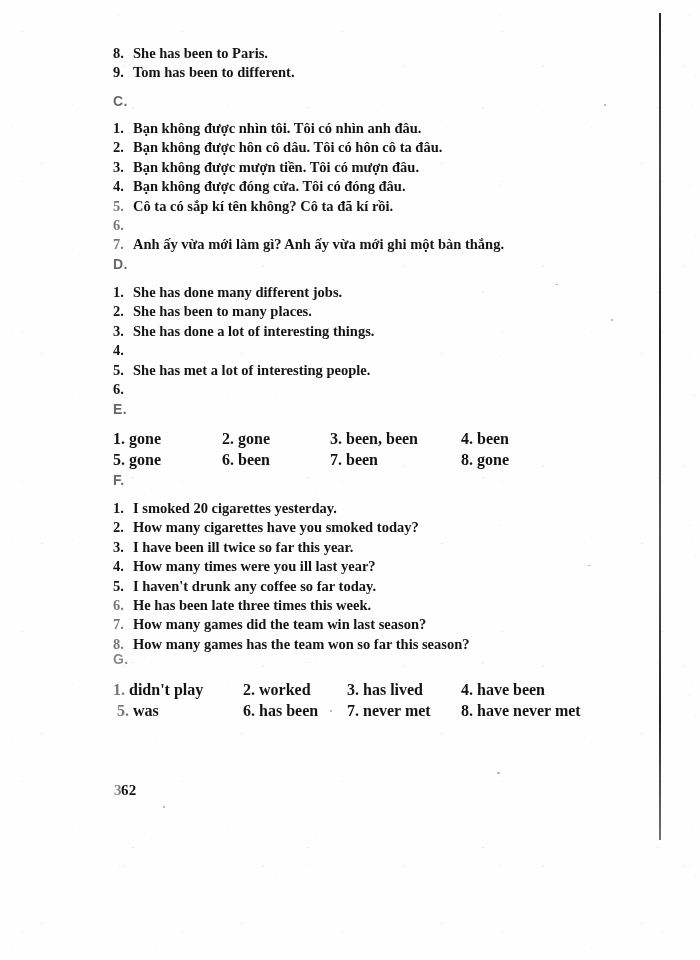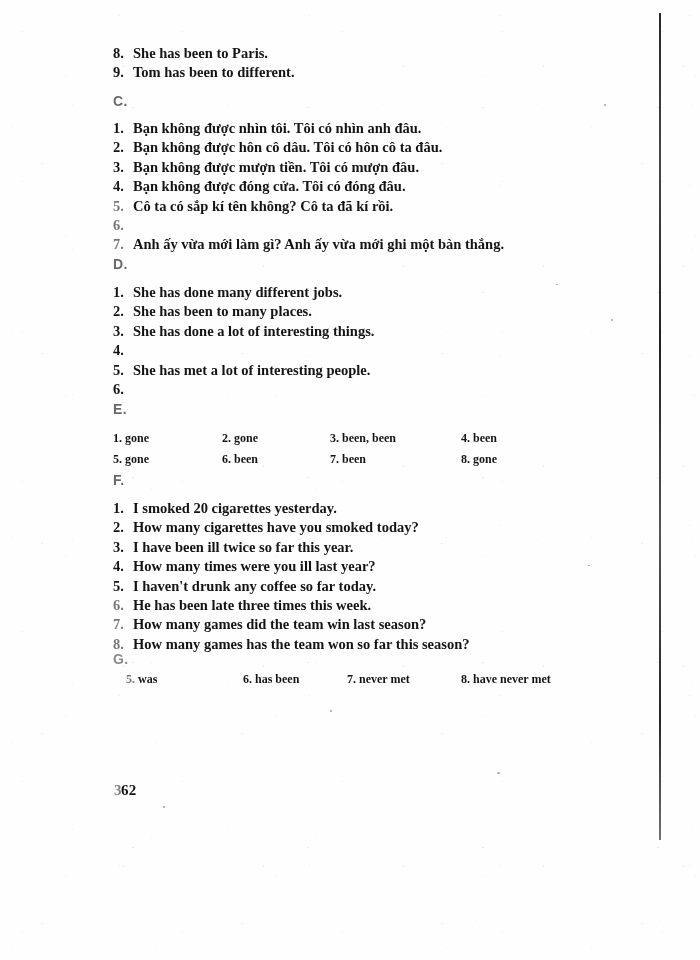--- a/index.html
+++ b/index.html
@@ -123,21 +123,21 @@
   
   .clip-num {
     opacity: .58;
     filter: blur(.3px);
   }
 
   
   .grid-row {
     position: relative;
     height: 21px;
-    font-size: 12px;
+    font-size: 16px;
     font-weight: bold;
     line-height: 21px;
     white-space: nowrap;
   }
   .cell {
     position: absolute;
     top: 0;
   }
 
   
@@ -322,23 +322,41 @@
         <li class="line">
           <span class="num clip-num">8.</span>
           <span class="txt">How many games has the team won so far this season?</span>
         </li>
       </ul>
     </div>
 
     <div class="section" style="top:650px;">
       <div class="section-letter very-faded">G.</div>
 
+      <div class="grid-row" style="margin-top:10px;">
+        <span class="cell" style="left:113px;">
+          <span class="clip-num">1.</span>
+          <span>didn't play</span>
+        </span>
+        <span class="cell" style="left:243px;">
+          <span>2.</span>
+          <span>worked</span>
+        </span>
+        <span class="cell" style="left:347px;">
+          <span>3.</span>
+          <span>has lived</span>
+        </span>
+        <span class="cell" style="left:461px;">
+          <span>4.</span>
+          <span>have been</span>
+        </span>
+      </div>
 
       <div class="grid-row">
-        <span class="cell" style="left:126px;text-align:right;">
+        <span class="cell" style="left:117px;text-align:right;">
           <span class="clip-num">5.</span>
           <span>was</span>
         </span>
         <span class="cell" style="left:243px;">
           <span>6.</span>
           <span>has been</span>
         </span>
         <span class="cell" style="left:347px;">
           <span>7.</span>
           <span>never met</span>

